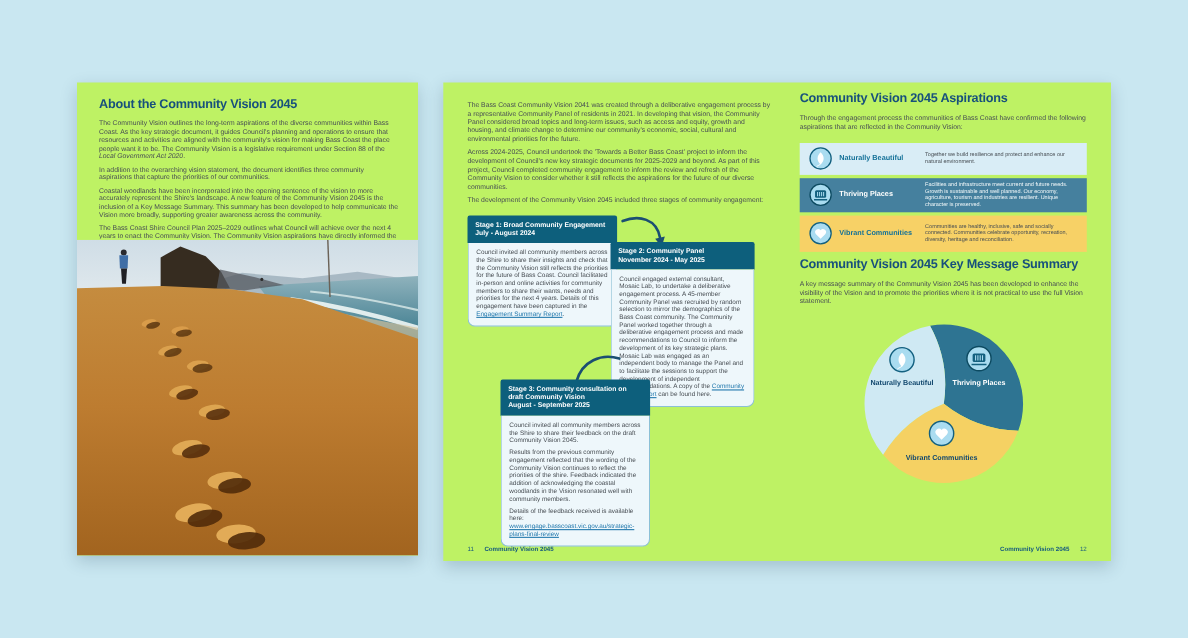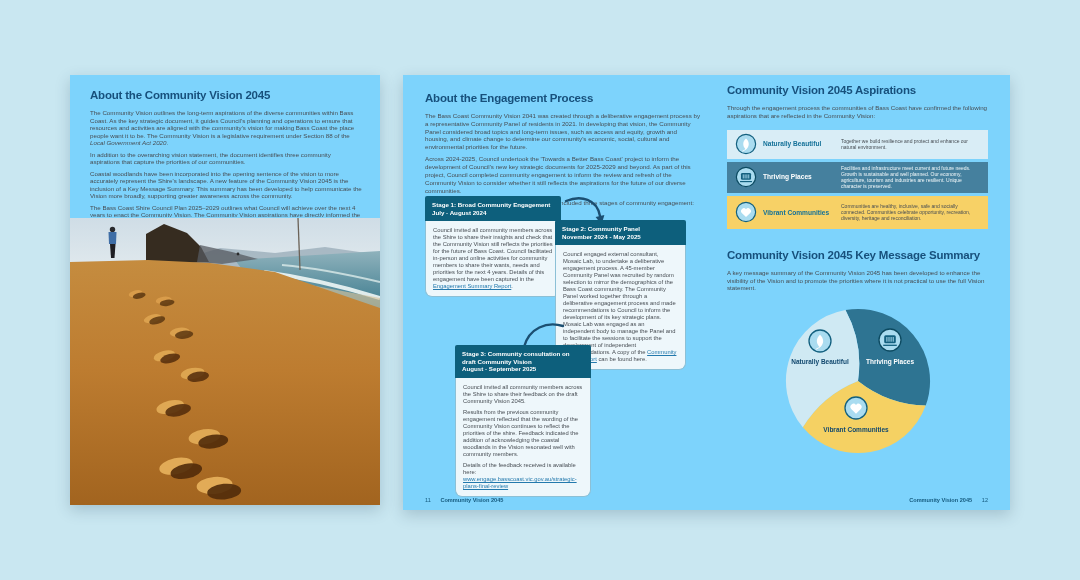--- a/index.html
+++ b/index.html
@@ -2,21 +2,21 @@
 <html><head>
 <meta charset="utf-8">
 <style>
   html,body{margin:0;padding:0;}
   body{
     width:1080px;height:580px;position:relative;overflow:hidden;
     background:#c9e7f1;
     font-family:"Liberation Sans",sans-serif;
     -webkit-font-smoothing:antialiased;
   }
-  .page{position:absolute;background:#7dd3fc;box-shadow:0 5px 14px rgba(33,66,87,.22);}
+  .page{position:absolute;background:#bef264;box-shadow:0 5px 14px rgba(33,66,87,.22);}
   #left-page{left:70px;top:75px;width:310px;height:430px;}
   #spread{left:403px;top:75px;width:607px;height:435px;}
 
   .doc-title{font-size:11.5px;font-weight:bold;color:#17507c;letter-spacing:-0.2px;margin:0 0 7px 0;line-height:13px;}
   .body-text{font-size:6.2px;line-height:7.8px;color:#474d53;margin:0 0 4.5px 0;}
   .it{font-style:italic;}
 
   
   #left-text{position:absolute;left:20px;top:14px;width:272px;height:128px;overflow:hidden;}
   #left-text .body-text{line-height:7.5px;margin-bottom:4px;}
@@ -42,21 +42,21 @@
   .asp-icon{flex:0 0 22px;height:22px;}
   .asp-label{width:74px;font-size:6.6px;font-weight:bold;margin-left:6px;line-height:7.5px;}
   .asp-desc{flex:1;font-size:5px;line-height:6.3px;margin-left:4px;}
   .row-0{background:#d9edf6;min-height:23px;}
   .row-0 .asp-label{color:#147198;} .row-0 .asp-desc{color:#474d53;}
   .row-1{background:#45809e;min-height:25px;}
   .row-1 .asp-label{color:#ffffff;} .row-1 .asp-desc{color:#f2f8fa;}
   .row-2{background:#f7d166;min-height:27px;}
   .row-2 .asp-label{color:#147198;} .row-2 .asp-desc{color:#474d53;}
 
-  .summary-title{margin-top:20px;}
+  .summary-title{margin-top:6px;}
   #pie-wrap{width:150px;height:150px;margin:14px auto 0;}
   svg text{font-family:"Liberation Sans",sans-serif;}
   .pie-label{font-size:6.5px;font-weight:bold;}
   .pie-label.dark{fill:#12486e;}
   .pie-label.light{fill:#ffffff;}
 
   .footer{position:absolute;bottom:7px;font-size:5.6px;color:#155a7e;}
   #footer-mid{left:22px;}
   #footer-right{right:22px;}
   .footer .ftitle{font-weight:bold;}
@@ -147,21 +147,20 @@
           <ellipse cx="145" cy="267" rx="18" ry="8.5" fill="#e2ab57"></ellipse>
           <ellipse cx="154" cy="274" rx="17" ry="7.8" fill="#512b0a" opacity="0.9"></ellipse>
         </g>
     </g>
   </svg>
 </div>
 
 <div class="page" id="spread">
 
   <div class="col" id="mid-col">
-    <h1 class="doc-title">About the Engagement Process</h1>
     <p class="body-text">The Bass Coast Community Vision 2041 was created through a deliberative engagement process by a representative Community Panel of residents in 2021. In developing that vision, the Community Panel considered broad topics and long-term issues, such as access and equity, growth and housing, and climate change to determine our community's economic, social, cultural and environmental priorities for the future.</p>
     <p class="body-text">Across 2024-2025, Council undertook the 'Towards a Better Bass Coast' project to inform the development of Council's new key strategic documents for 2025-2029 and beyond. As part of this project, Council completed community engagement to inform the review and refresh of the Community Vision to consider whether it still reflects the aspirations for the future of our diverse communities.</p>
     <p class="body-text">The development of the Community Vision 2045 included three stages of community engagement:</p>
   </div>
 
   <div class="stage-box" style="left:22px;top:121px;width:136px;">
     <div class="stage-header">
       <div>Stage 1: Broad Community Engagement</div>
       <div>July - August 2024</div>
     </div>

